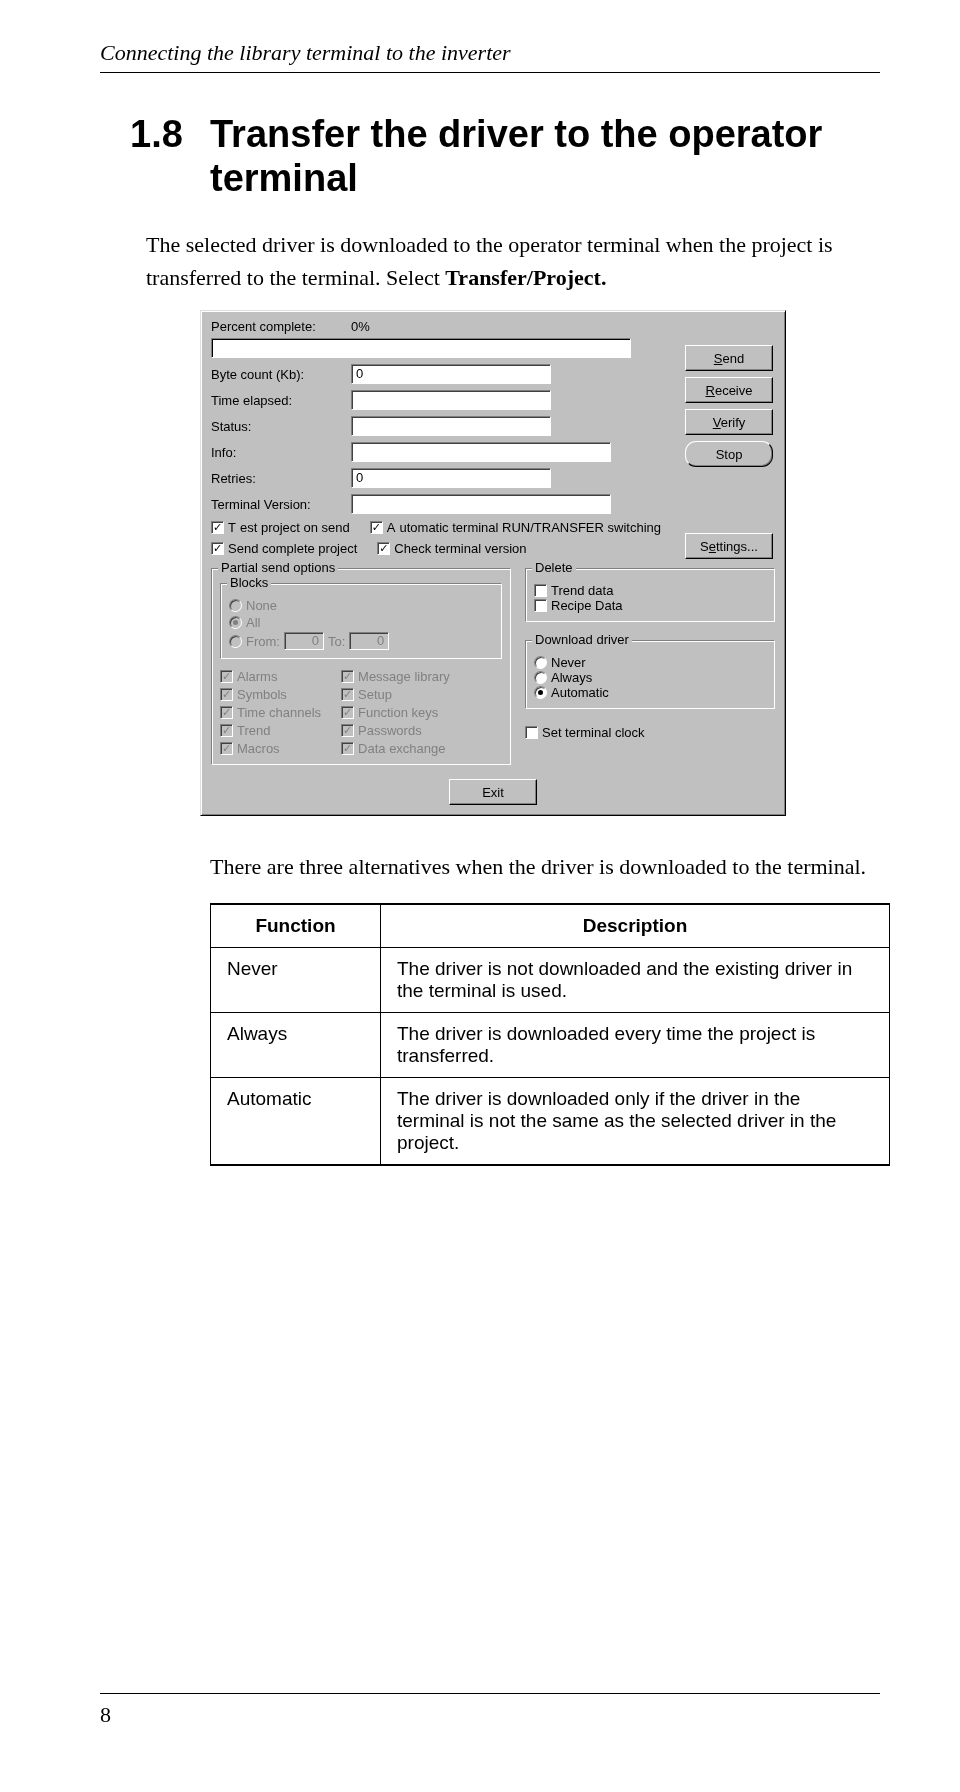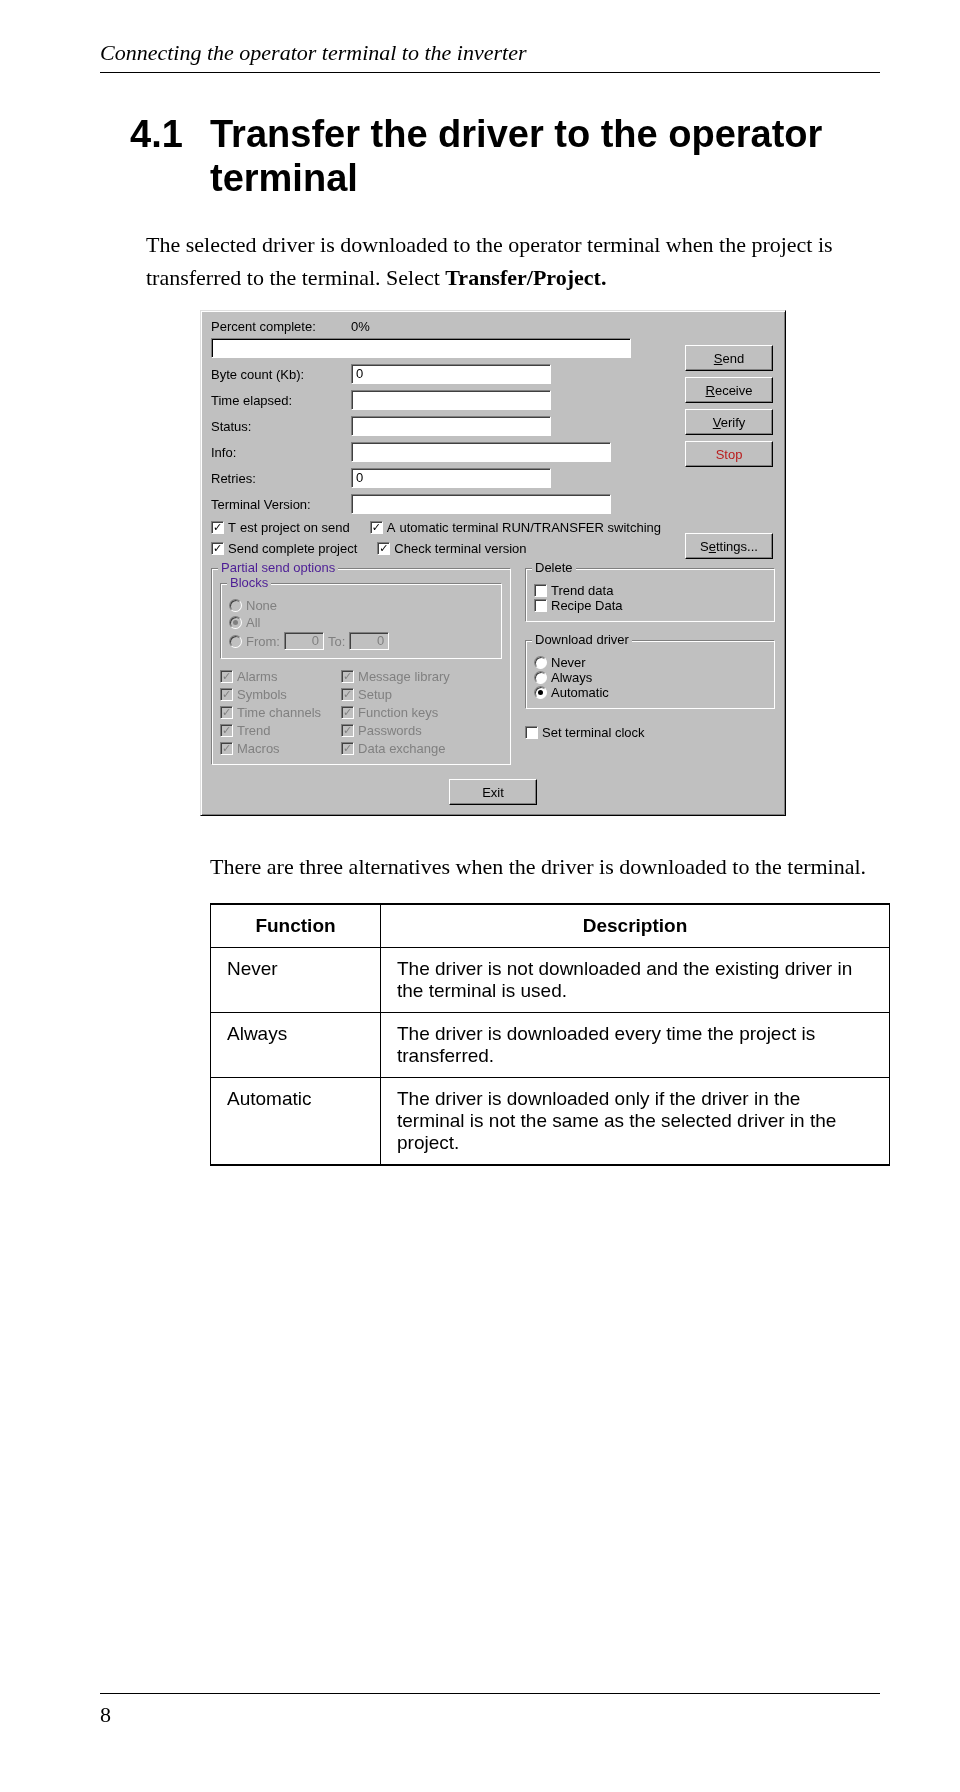--- a/index.html
+++ b/index.html
@@ -100,21 +100,21 @@
     border-top-color:#fff; border-left-color:#fff;
     box-shadow: inset -1px -1px 0 #808080;
     height: 26px;
     min-width: 88px;
     padding: 0 10px;
     font-family: inherit;
     font-size: 13px;
     text-align: center;
     cursor: pointer;
   }
-  .btn.disabled { color: #b91c1c; cursor: default; }
+  .btn.disabled { color: #000000; cursor: default; border-radius: 11px; }
   .btn .ul { text-decoration: underline; }
 
   .right-col {
     position: absolute;
     right: 12px;
     top: 34px; 
     display: flex;
     flex-direction: column;
     gap: 6px;
   }
@@ -143,21 +143,21 @@
     border-right-color:#fff; border-bottom-color:#fff;
     box-shadow: 1px 1px 0 #fff inset;
     padding: 14px 8px 8px 8px;
     position: relative;
     margin-top: 8px;
   }
   .groupbox > .legend {
     position:absolute; top:-9px; left:6px;
     background:#c0c0c0; padding:0 3px; font-size:13px;
   }
-  .groupbox.disabled > .legend { color:#4c1d95; }
+  .groupbox.disabled > .legend { color:#000000; }
 
   .lower-area { display:flex; gap:14px; }
   .left-send { flex: 0 0 300px; }
   .right-opts { flex: 1; display:flex; flex-direction:column; gap:10px; }
 
   .blocks-inner { display:flex; flex-direction:column; gap:2px; }
   .from-row { display:flex; align-items:center; gap:4px; }
   .mini-input {
     width:40px; height:18px; background:#c0c0c0;
     border:1px solid #808080; border-right-color:#fff; border-bottom-color:#fff;
@@ -205,24 +205,24 @@
     position:absolute;
     left: 100px; right: 80px; bottom: 64px;
     border-top:1px solid #000;
     padding-top:8px;
     font-size:22px;
   }
 </style>
 </head>
 <body>
 
-<div class="page-header">Connecting the operator terminal to the inverter</div>
+<div class="page-header">Connecting the library terminal to the inverter</div>
 
 <div class="section-title section-title-wrap">
-  <div class="section-num">4.1</div>
+  <div class="section-num">1.8</div>
   <div>Transfer the driver to the operator terminal</div>
 </div>
 
 <p class="body-text">
   <span>The selected driver is downloaded to the operator terminal when the project is transferred to the terminal. Select </span><span class="bold">Transfer/Project.</span>
 </p>
 
 <div class="dialog">
   <div class="dlg-body">
 

